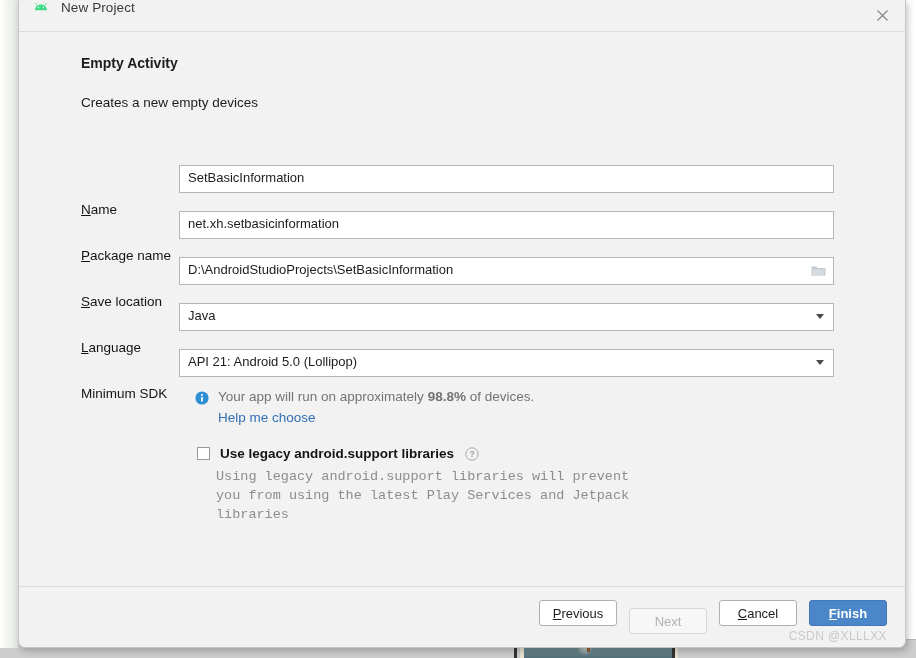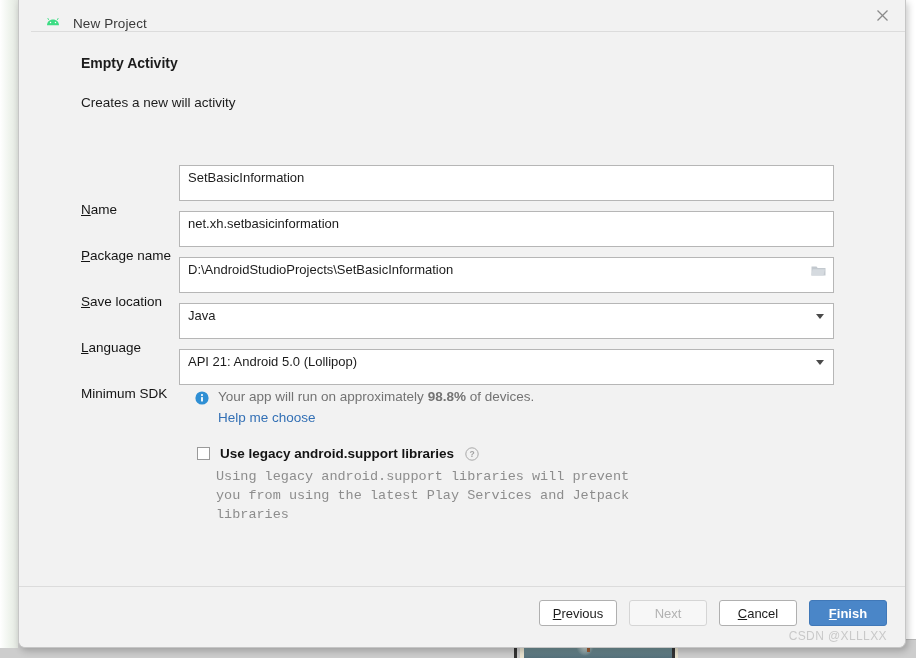--- a/index.html
+++ b/index.html
@@ -92,22 +92,21 @@
     width: 18px; height: 648px;
     background: linear-gradient(90deg,#ffffff 0%,#eef3ec 55%,#e2e6e0 100%);
   }
 
   #titlebar {
     position: relative;
     height: 31px;
     background: #f2f2f2;
     border-bottom: 1px solid #dcdcdc;
     display: flex;
-    align-items: flex-end;
-    margin-left: 12px;
+    align-items: flex-start;
   }
   #app-icon {
     width: 16px; height: 16px;
     margin-left: 14px;
     flex: 0 0 auto;
   }
   #title-text {
     margin-left: 12px;
     font-size: 13.5px;
     color: #3a3a3a;
@@ -158,21 +157,21 @@
     color: #141414;
     white-space: nowrap;
     margin-top: 34px;
   }
   .field-label u { text-decoration: underline; }
 
   .field-box {
     position: absolute;
     left: 160px;
     width: 655px;
-    height: 36px;
+    height: 28px;
     background: #ffffff;
     border: 1px solid #b6b6b6;
     box-sizing: border-box;
     padding-left: 48px;
   }
   .field-value {
     position: absolute;
     left: 8px; top: 4px;
     font-size: 13px;
     color: #1c1c1c;
@@ -282,20 +281,21 @@
     box-sizing: border-box;
     cursor: default;
     font-family: "Liberation Sans", sans-serif;
     padding: 0;
   }
   .btn u { text-decoration: underline; }
   .btn.disabled {
     color: #b2b2b2;
     border-color: #d5d5d5;
     background: #f7f7f7;
+    margin-top: 8px;
   }
   .btn.primary {
     background: #4a86c8;
     border-color: #4078b8;
     color: #ffffff;
     font-weight: bold;
   }
   #watermark {
     position: absolute;
     right: 18px;
@@ -338,21 +338,21 @@
       <svg width="13" height="13" viewBox="0 0 13 13" xmlns="http://www.w3.org/2000/svg">
         <line x1="1.5" y1="1.5" x2="11.5" y2="11.5" stroke="#8a8a8a" stroke-width="1.2"></line>
         <line x1="11.5" y1="1.5" x2="1.5" y2="11.5" stroke="#8a8a8a" stroke-width="1.2"></line>
       </svg>
     </div>
   </div>
 
   <div id="content">
 
     <div id="heading">Empty Activity</div>
-    <div id="subheading">Creates a new will activity</div>
+    <div id="subheading">Creates a new empty devices</div>
 
     <div class="field-row" style="top:133px;">
       <div class="field-label"><u>N</u><span>ame</span></div>
       <div class="field-box">
         <span class="field-value">SetBasicInformation</span>
       </div>
     </div>
 
     <div class="field-row" style="top:179px;">
       <div class="field-label"><u>P</u><span>ackage name</span></div>

